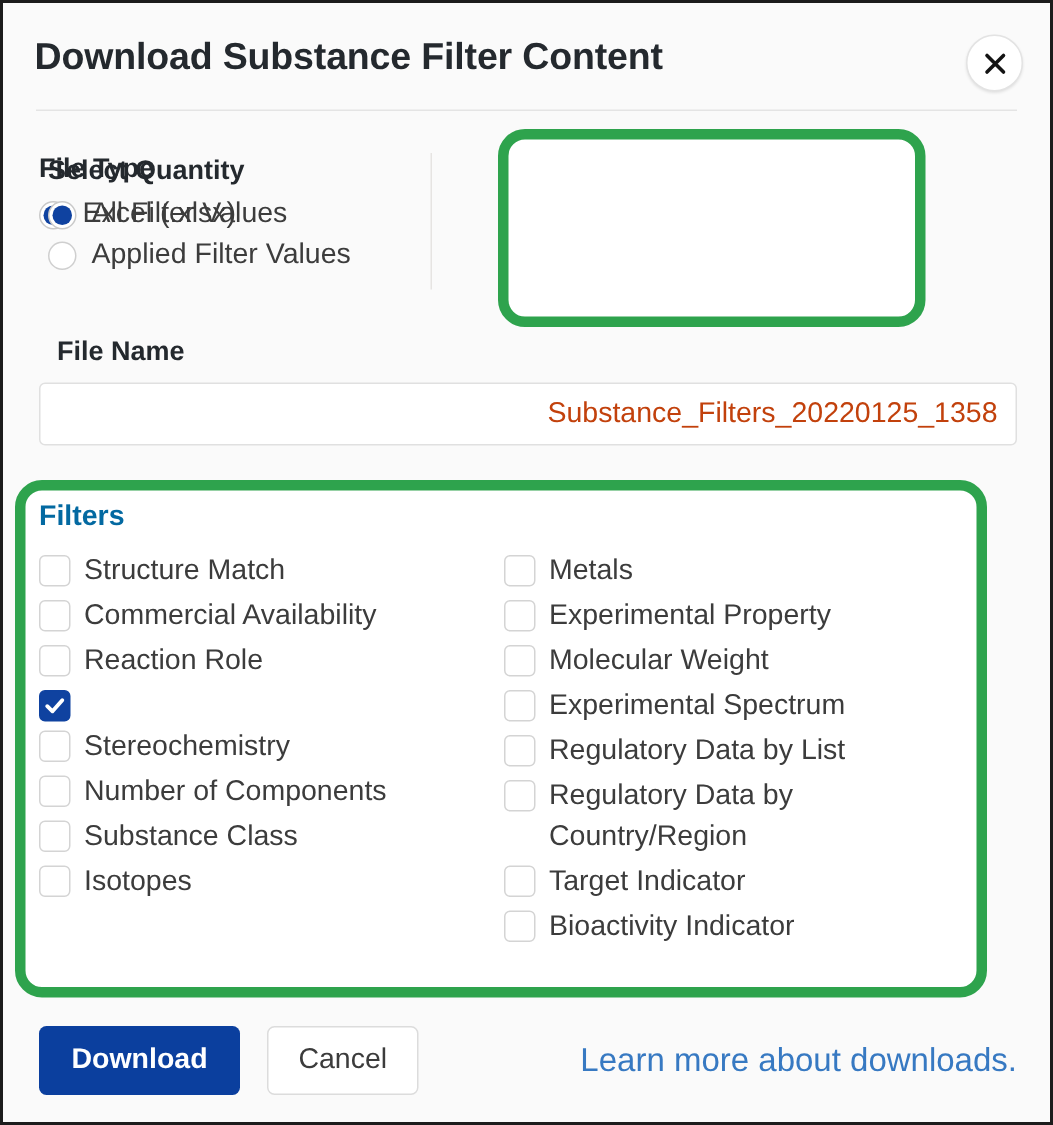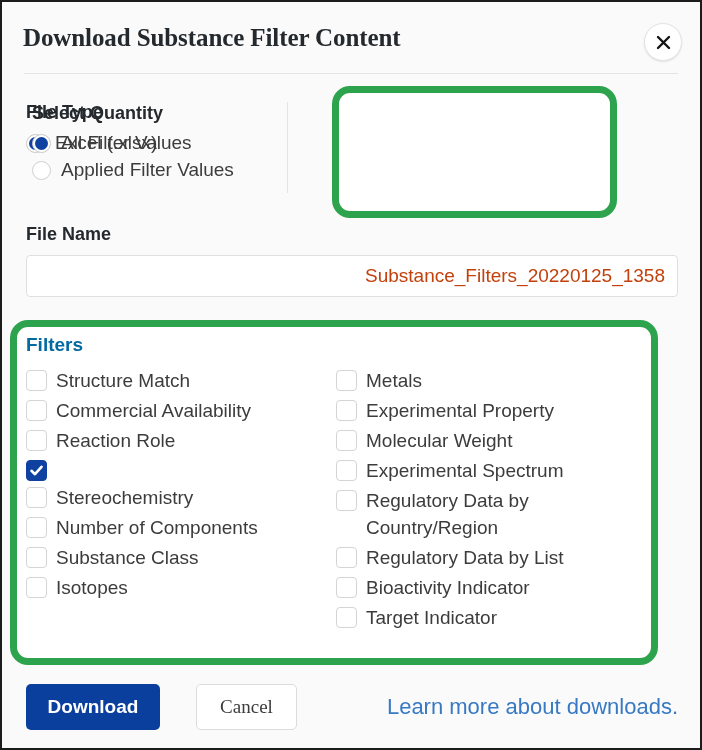--- a/index.html
+++ b/index.html
@@ -17,21 +17,20 @@
     font-family: "Liberation Sans", sans-serif;
     overflow: hidden;
   }
 
   
   .header {
     position: absolute;
     left: 0; top: 0;
     width: 698px;
     height: 72px;
-    font-family: Liberation Serif, serif;
   }
   .dialog-title {
     position: absolute;
     left: 21px;
     top: 22px;
     font-size: 25px;
     font-weight: bold;
     color: #24292e;
     letter-spacing: -0.1px;
     white-space: nowrap;
@@ -136,21 +135,21 @@
     white-space: nowrap;
   }
 
   
   .filename-block {
     position: absolute;
     left: 24px;
     top: 222px;
     width: 652px;
   }
-  .filename-block .section-label { display: block; margin-bottom: 10px; }
+  .filename-block .section-label { display: block; margin-bottom: 10px; margin-left: 12px; }
   .filename-input {
     width: 652px;
     height: 42px;
     box-sizing: border-box;
     border: 1px solid #e0e0e0;
     border-radius: 4px;
     background: #ffffff;
     padding: 0 12px;
     font-family: "Liberation Sans", sans-serif;
     font-size: 19px;
@@ -239,29 +238,29 @@
     border-radius: 5px;
     background: #0b3f9e;
     color: #ffffff;
     font-family: "Liberation Sans", sans-serif;
     font-size: 19px;
     font-weight: bold;
     cursor: pointer;
   }
   .btn-cancel {
     position: absolute;
-    left: 194px;
+    left: 176px;
     top: 10px;
     width: 101px;
     height: 46px;
     border: 1px solid #dcdcdc;
     border-radius: 5px;
     background: #ffffff;
     color: #3c3c3c;
-    font-family: Liberation Serif, serif;
+    font-family: Liberation Sans, sans-serif;
     font-size: 19px;
     cursor: pointer;
   }
   .learn-link {
     position: absolute;
     right: 22px;
     top: 20px;
     font-size: 22px;
     color: #3779c2;
     text-decoration: none;
@@ -369,33 +368,33 @@
       <div class="check-row">
         <span class="checkbox"></span>
         <span class="check-label">Molecular Weight</span>
       </div>
       <div class="check-row">
         <span class="checkbox"></span>
         <span class="check-label">Experimental Spectrum</span>
       </div>
       <div class="check-row">
         <span class="checkbox"></span>
+        <span class="check-label">Regulatory Data by List</span>
+      </div>
+      <div class="check-row">
+        <span class="checkbox"></span>
         <span class="check-label wrap">Regulatory Data by Country/Region</span>
       </div>
       <div class="check-row">
         <span class="checkbox"></span>
-        <span class="check-label">Regulatory Data by List</span>
+        <span class="check-label">Target Indicator</span>
       </div>
       <div class="check-row">
         <span class="checkbox"></span>
         <span class="check-label">Bioactivity Indicator</span>
-      </div>
-      <div class="check-row">
-        <span class="checkbox"></span>
-        <span class="check-label">Target Indicator</span>
       </div>
     </div>
 
   </div>
 
   <div class="footer">
     <button class="btn-download">Download</button>
     <button class="btn-cancel">Cancel</button>
     <a class="learn-link">Learn more about downloads.</a>
   </div>

